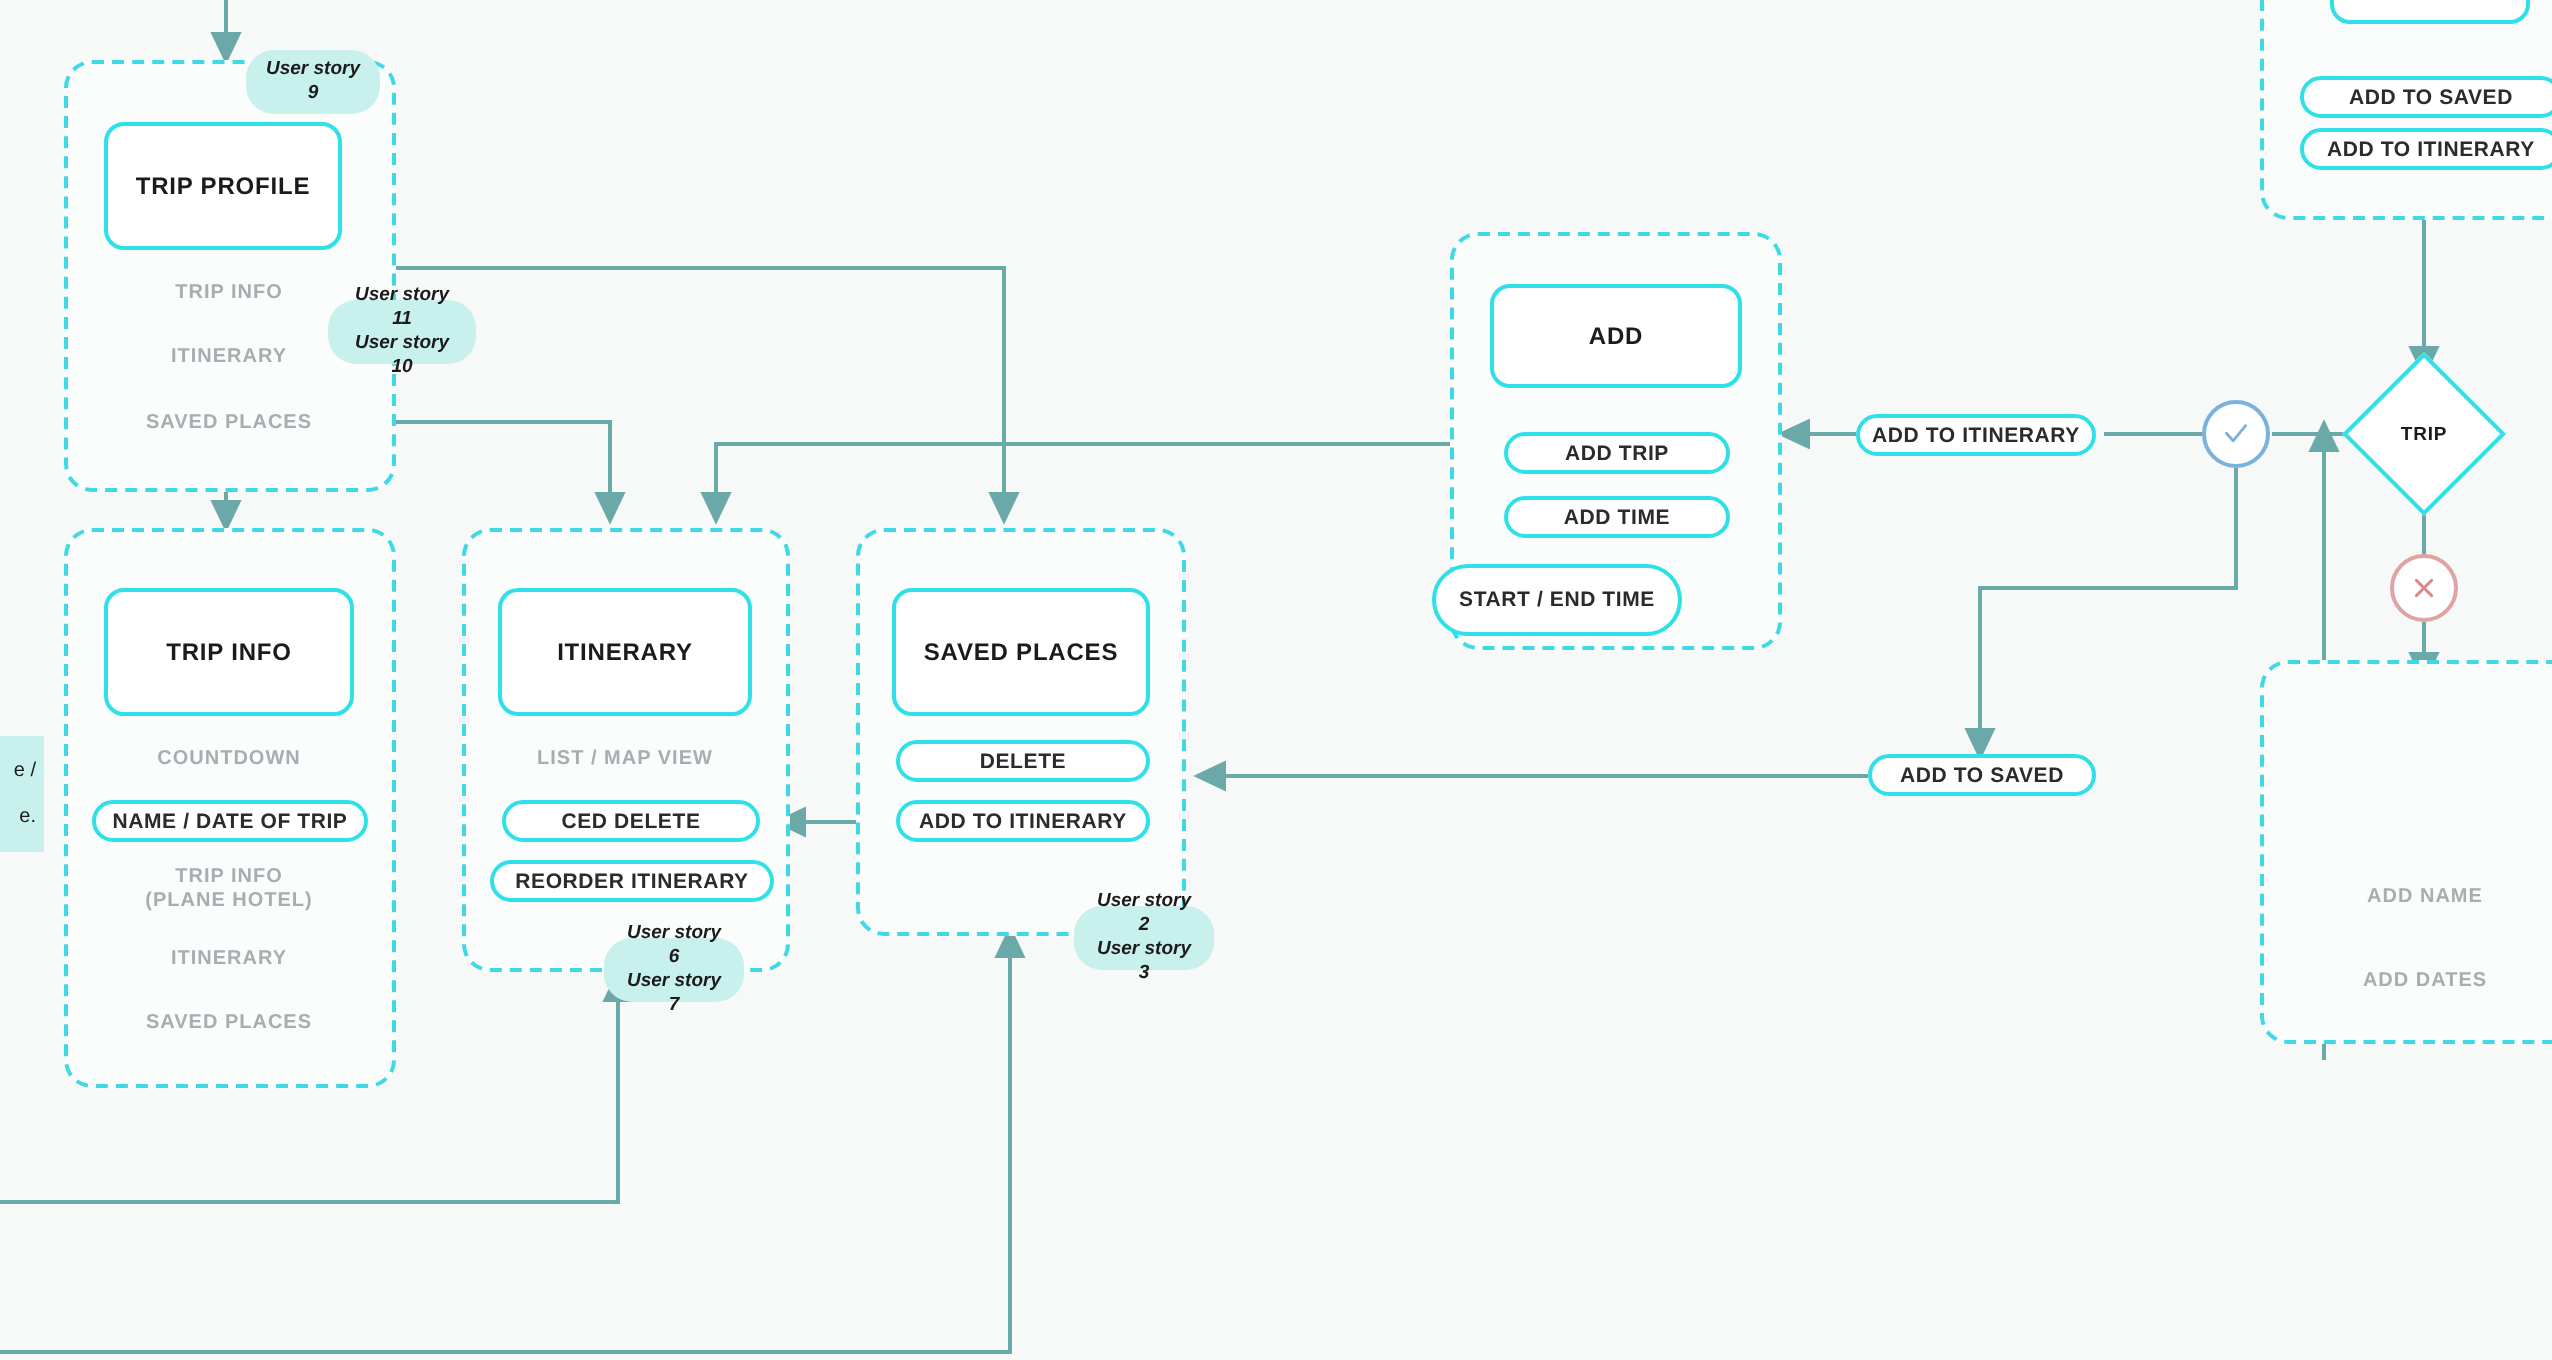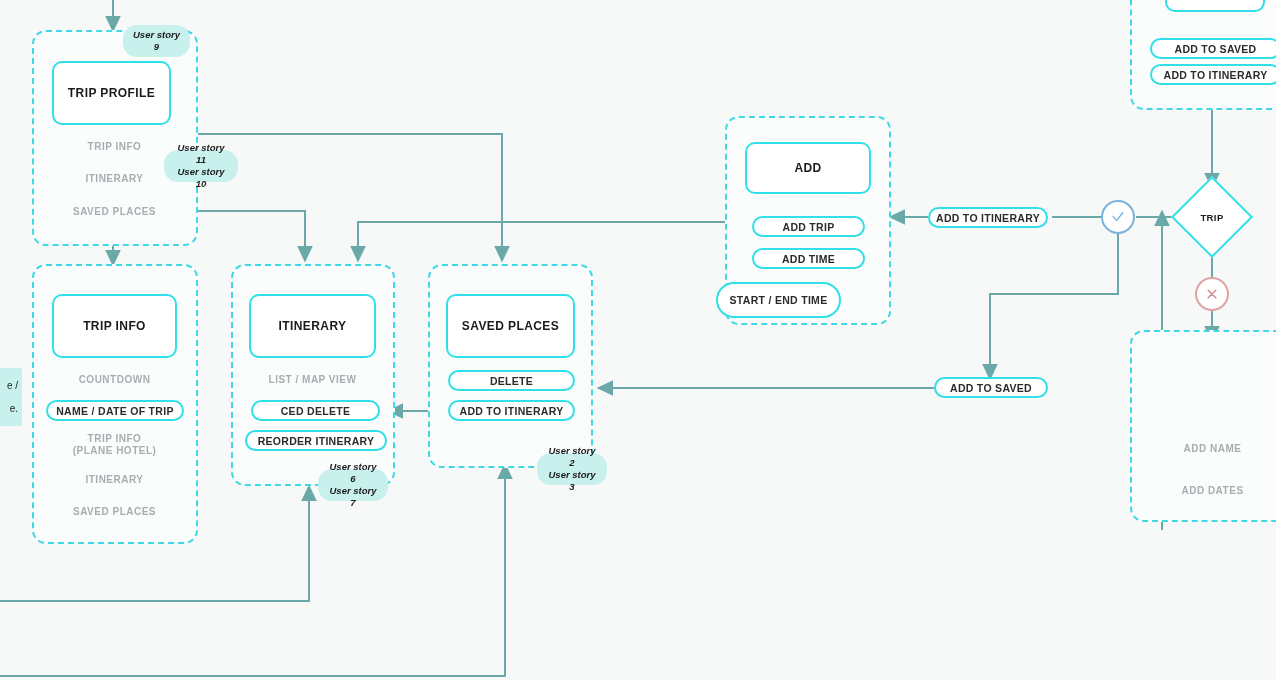--- a/index.html
+++ b/index.html
@@ -195,21 +195,21 @@
   <div class="sublabel" style="left:52px;top:433px;width:125px;">TRIP INFO
 (PLANE HOTEL)</div>
   <div class="sublabel" style="left:52px;top:474px;width:125px;">ITINERARY</div>
   <div class="sublabel" style="left:52px;top:506px;width:125px;">SAVED PLACES</div>
 
   <div class="group" style="left:231px;top:264px;width:164px;height:222px;"></div>
   <div class="card" style="left:249px;top:294px;width:127px;height:64px;">ITINERARY</div>
   <div class="sublabel" style="left:249px;top:374px;width:127px;">LIST / MAP VIEW</div>
   <div class="pill" style="left:251px;top:400px;width:129px;height:21px;">CED DELETE</div>
   <div class="pill" style="left:245px;top:430px;width:142px;height:21px;">REORDER ITINERARY</div>
-  <div class="story" style="left:318px;top:469px;width:70px;height:32px;">User story 6
+  <div class="story" style="left:302px;top:469px;width:70px;height:32px;">User story 6
 User story 7</div>
 
   <div class="group" style="left:428px;top:264px;width:165px;height:204px;"></div>
   <div class="card" style="left:446px;top:294px;width:129px;height:64px;">SAVED PLACES</div>
   <div class="pill" style="left:448px;top:370px;width:127px;height:21px;">DELETE</div>
   <div class="pill" style="left:448px;top:400px;width:127px;height:21px;">ADD TO ITINERARY</div>
   <div class="story" style="left:521px;top:453px;width:70px;height:32px;margin-left:16px;">User story 2
 User story 3</div>
 
   <div class="group" style="left:725px;top:116px;width:166px;height:209px;"></div>

